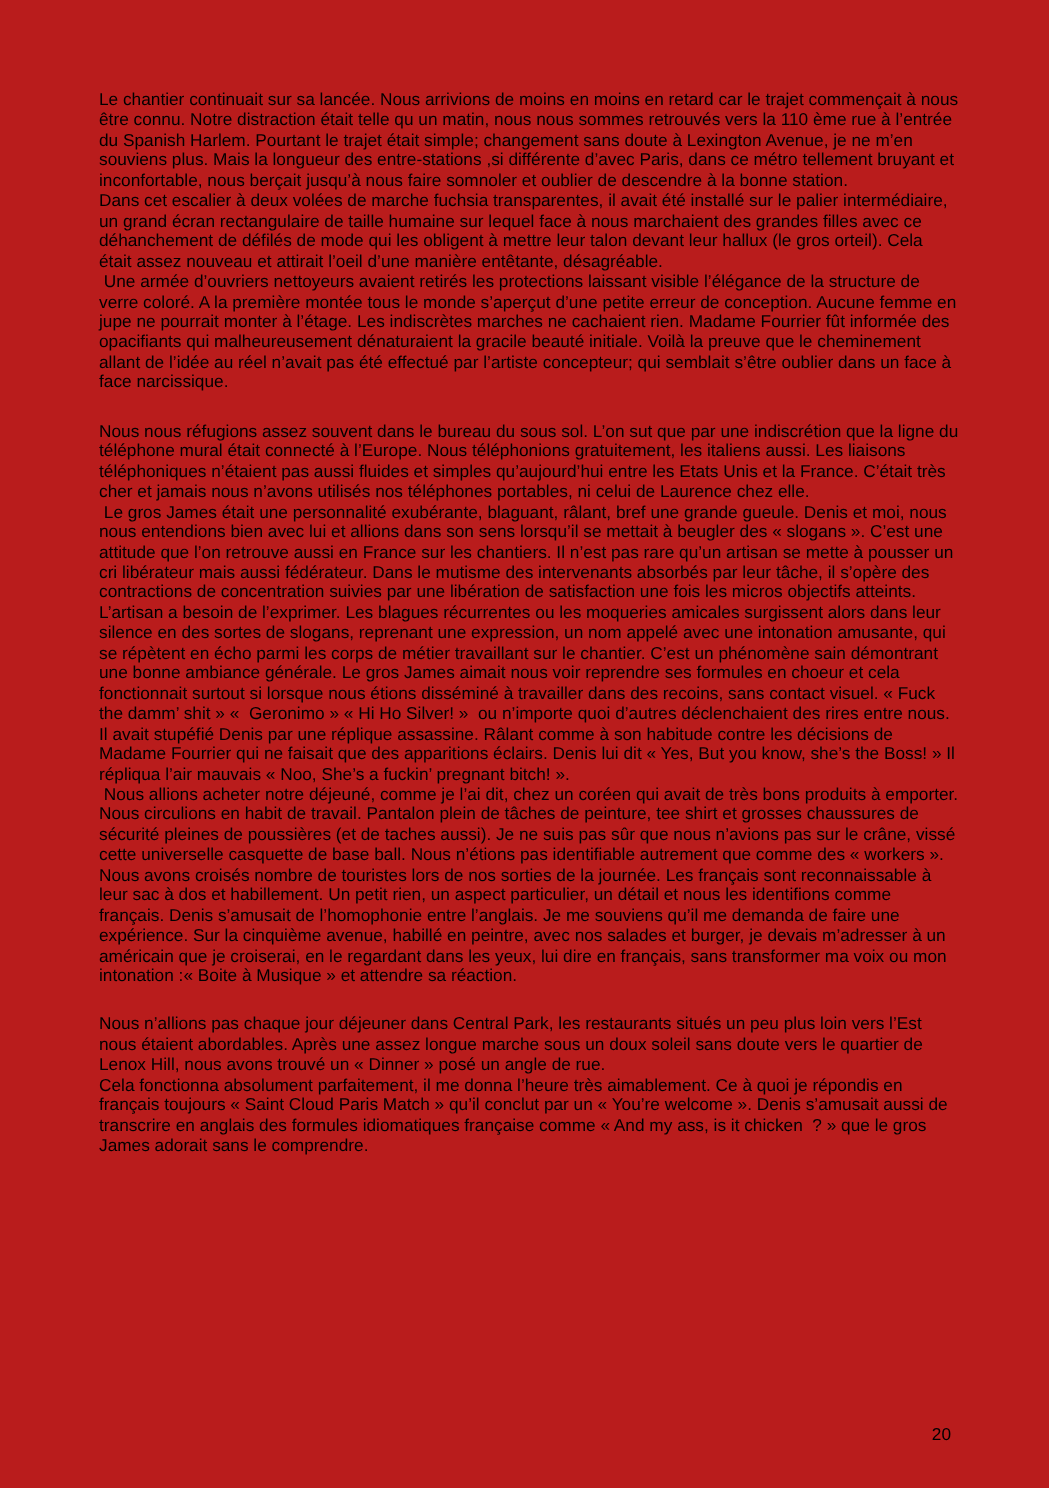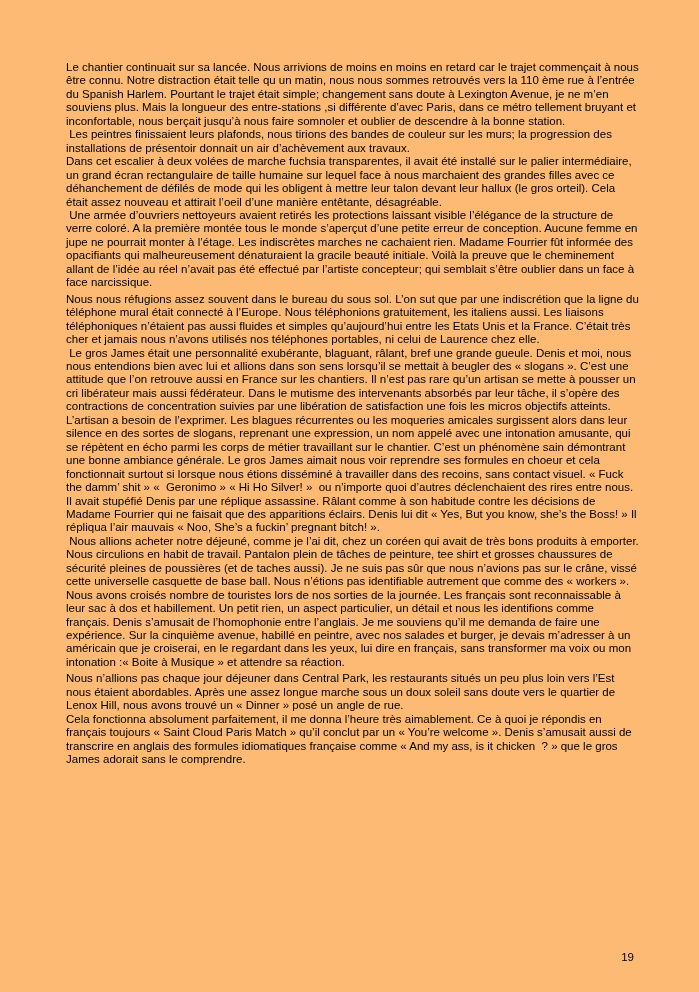--- a/index.html
+++ b/index.html
@@ -11,55 +11,54 @@
     width: 699px;
     height: 992px;
     position: relative;
     overflow: hidden;
     font-family: "Liberation Sans", "DejaVu Sans", sans-serif;
     color: #000000;
   }
   .sheet {
     position: absolute;
     inset: 0;
-    background: #fdba74;
+    background: #b91c1c;
   }
   .body-text {
     position: absolute;
     left: 66px;
     top: 61px;
     width: 574px;
   }
   .para {
     margin: 0;
     font-size: 11.5px;
     line-height: 13.45px;
     text-align: left;
     white-space: pre-wrap;
   }
   .gap-before {
-    margin-top: 3px;
+    margin-top: 19px;
   }
   .page-number {
     position: absolute;
     top: 951px;
     right: 65px;
     font-size: 11.5px;
     line-height: 13.45px;
   }
 </style>
 </head>
 <body>
 
 <div class="sheet">
   <div class="body-text">
     <p class="para">Le chantier continuait sur sa lancée. Nous arrivions de moins en moins en retard car le trajet commençait à nous être connu. Notre distraction était telle qu un matin, nous nous sommes retrouvés vers la 110 ème rue à l’entrée du Spanish Harlem. Pourtant le trajet était simple; changement sans doute à Lexington Avenue, je ne m’en souviens plus. Mais la longueur des entre-stations ,si différente d’avec Paris, dans ce métro tellement bruyant et inconfortable, nous berçait jusqu’à nous faire somnoler et oublier de descendre à la bonne station.</p>
-    <p class="para"> Les peintres finissaient leurs plafonds, nous tirions des bandes de couleur sur les murs; la progression des installations de présentoir donnait un air d’achèvement aux travaux.</p>
     <p class="para">Dans cet escalier à deux volées de marche fuchsia transparentes, il avait été installé sur le palier intermédiaire, un grand écran rectangulaire de taille humaine sur lequel face à nous marchaient des grandes filles avec ce déhanchement de défilés de mode qui les obligent à mettre leur talon devant leur hallux (le gros orteil). Cela était assez nouveau et attirait l’oeil d’une manière entêtante, désagréable.</p>
     <p class="para"> Une armée d’ouvriers nettoyeurs avaient retirés les protections laissant visible l’élégance de la structure de verre coloré. A la première montée tous le monde s’aperçut d’une petite erreur de conception. Aucune femme en jupe ne pourrait monter à l’étage. Les indiscrètes marches ne cachaient rien. Madame Fourrier fût informée des opacifiants qui malheureusement dénaturaient la gracile beauté initiale. Voilà la preuve que le cheminement allant de l’idée au réel n’avait pas été effectué par l’artiste concepteur; qui semblait s’être oublier dans un face à face narcissique.</p>
     <p class="para gap-before">Nous nous réfugions assez souvent dans le bureau du sous sol. L’on sut que par une indiscrétion que la ligne du téléphone mural était connecté à l’Europe. Nous téléphonions gratuitement, les italiens aussi. Les liaisons téléphoniques n’étaient pas aussi fluides et simples qu’aujourd’hui entre les Etats Unis et la France. C’était très cher et jamais nous n’avons utilisés nos téléphones portables, ni celui de Laurence chez elle.</p>
     <p class="para"> Le gros James était une personnalité exubérante, blaguant, râlant, bref une grande gueule. Denis et moi, nous nous entendions bien avec lui et allions dans son sens lorsqu’il se mettait à beugler des « slogans ». C’est une attitude que l’on retrouve aussi en France sur les chantiers. Il n’est pas rare qu’un artisan se mette à pousser un cri libérateur mais aussi fédérateur. Dans le mutisme des intervenants absorbés par leur tâche, il s’opère des contractions de concentration suivies par une libération de satisfaction une fois les micros objectifs atteints. L’artisan a besoin de l’exprimer. Les blagues récurrentes ou les moqueries amicales surgissent alors dans leur silence en des sortes de slogans, reprenant une expression, un nom appelé avec une intonation amusante, qui se répètent en écho parmi les corps de métier travaillant sur le chantier. C’est un phénomène sain démontrant une bonne ambiance générale. Le gros James aimait nous voir reprendre ses formules en choeur et cela fonctionnait surtout si lorsque nous étions disséminé à travailler dans des recoins, sans contact visuel. « Fuck the damm’ shit » «  Geronimo » « Hi Ho Silver! »  ou n’importe quoi d’autres déclenchaient des rires entre nous. Il avait stupéfié Denis par une réplique assassine. Râlant comme à son habitude contre les décisions de Madame Fourrier qui ne faisait que des apparitions éclairs. Denis lui dit « Yes, But you know, she’s the Boss! » Il répliqua l’air mauvais « Noo, She’s a fuckin’ pregnant bitch! ».</p>
     <p class="para"> Nous allions acheter notre déjeuné, comme je l’ai dit, chez un coréen qui avait de très bons produits à emporter. Nous circulions en habit de travail. Pantalon plein de tâches de peinture, tee shirt et grosses chaussures de sécurité pleines de poussières (et de taches aussi). Je ne suis pas sûr que nous n’avions pas sur le crâne, vissé cette universelle casquette de base ball. Nous n’étions pas identifiable autrement que comme des « workers ». Nous avons croisés nombre de touristes lors de nos sorties de la journée. Les français sont reconnaissable à leur sac à dos et habillement. Un petit rien, un aspect particulier, un détail et nous les identifions comme français. Denis s’amusait de l’homophonie entre l’anglais. Je me souviens qu’il me demanda de faire une expérience. Sur la cinquième avenue, habillé en peintre, avec nos salades et burger, je devais m’adresser à un américain que je croiserai, en le regardant dans les yeux, lui dire en français, sans transformer ma voix ou mon intonation :« Boite à Musique » et attendre sa réaction.</p>
     <p class="para gap-before">Nous n’allions pas chaque jour déjeuner dans Central Park, les restaurants situés un peu plus loin vers l’Est nous étaient abordables. Après une assez longue marche sous un doux soleil sans doute vers le quartier de Lenox Hill, nous avons trouvé un « Dinner » posé un angle de rue.</p>
     <p class="para">Cela fonctionna absolument parfaitement, il me donna l’heure très aimablement. Ce à quoi je répondis en français toujours « Saint Cloud Paris Match » qu’il conclut par un « You’re welcome ». Denis s’amusait aussi de transcrire en anglais des formules idiomatiques française comme « And my ass, is it chicken  ? » que le gros James adorait sans le comprendre.</p>
   </div>
-  <div class="page-number">19</div>
+  <div class="page-number">20</div>
 </div>
 
 </body></html>

